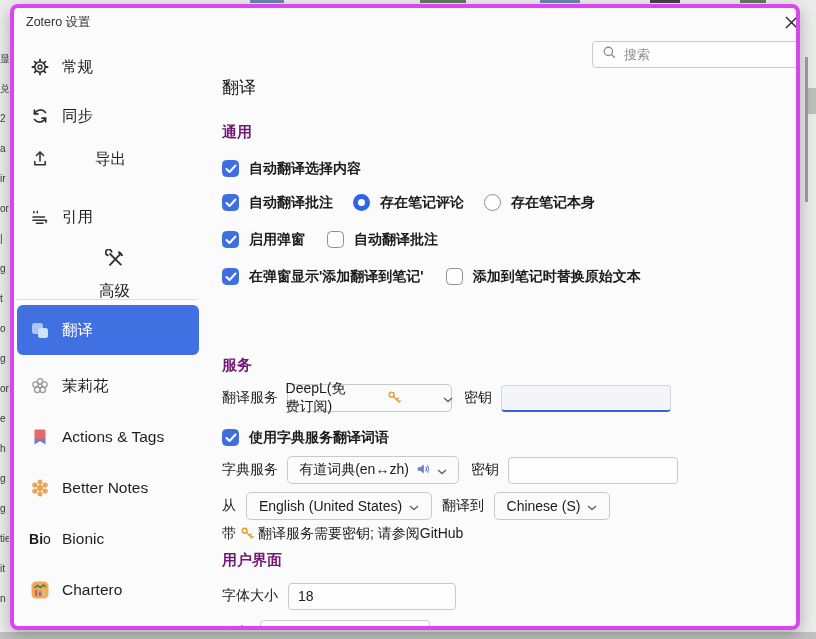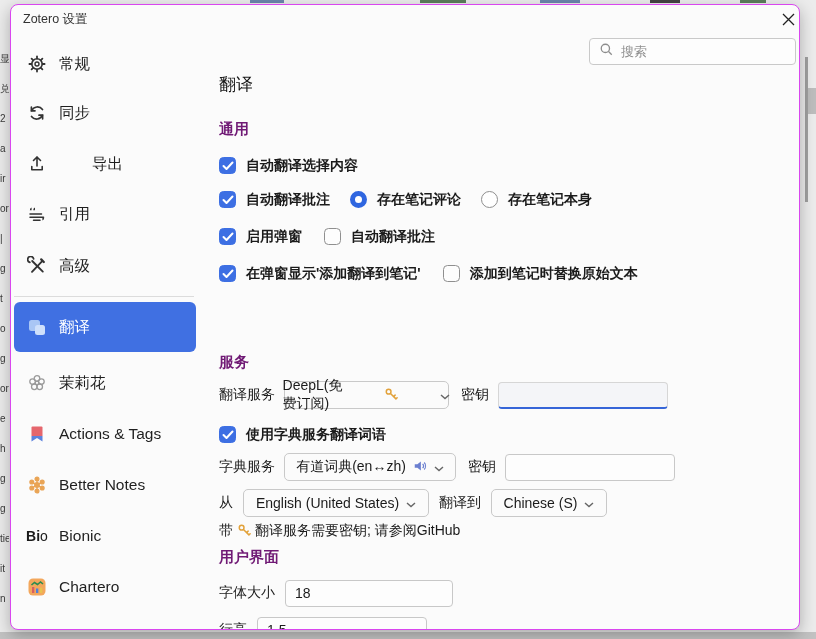--- a/index.html
+++ b/index.html
@@ -10,21 +10,21 @@
   
   .bg-left-strip { position:absolute; left:0; top:44px; width:9px; height:576px;
     font-size:10px; line-height:30px; color:#3a3a3a; overflow:hidden; white-space:pre-line; }
   .bg-top-dash { position:absolute; top:0; height:3px; }
   .bg-right-scrollbar { position:absolute; left:805px; top:57px; width:3px; height:145px; background:#9f9f9f; }
   .bg-right-thumb { position:absolute; left:808px; top:88px; width:8px; height:26px; background:#bdbdbd; }
   .bg-bottom-strip { position:absolute; left:0; top:632px; width:816px; height:7px; background:#c2c2c2; }
 
   
   #dialog { position:absolute; left:10px; top:4px; width:790px; height:626px;
-    background:#fbfbfb; border:1px solid #d946ef; border-radius:8px;
+    background:#fbfbfb; border:4px solid #d946ef; border-radius:8px;
     box-shadow:0 5px 16px rgba(0,0,0,.28); overflow:hidden; }
 
   .win-title { position:absolute; left:12px; top:6px; font-size:12.5px; color:#333; }
   .close-btn { position:absolute; left:764px; top:4px; width:26px; height:24px;
     display:flex; align-items:center; justify-content:center; cursor:pointer; background:transparent; border:0; }
 
   .search-box { position:absolute; left:578px; top:33px; width:207px; height:27px;
     border:1px solid #c9c9c9; border-radius:4px; background:#fdfdfd;
     display:flex; align-items:center; padding:0 9px; gap:7px; }
   .search-box input { border:0; outline:0; background:transparent; flex:1; font-size:13px; color:#333;
@@ -148,21 +148,21 @@
         <svg width="20" height="20" viewBox="0 0 20 20" fill="none" stroke="#333" stroke-width="1.7" stroke-linecap="round">
           <path d="M15.5 6.5A6.4 6.4 0 0 0 4.6 7.6"></path>
             <path d="M4.4 4.2v3.6h3.6"></path>
           <path d="M4.5 13.5A6.4 6.4 0 0 0 15.4 12.4"></path>
             <path d="M15.6 15.8v-3.6H12"></path>
         </svg>
       </span>
       <span>同步</span>
     </div>
 
-    <div class="side-item" style="top:139px;gap:45px;">
+    <div class="side-item" style="top:131px;gap:45px;">
       <span class="ic">
         <svg width="20" height="20" viewBox="0 0 20 20" fill="none" stroke="#333" stroke-width="1.6" stroke-linecap="round" stroke-linejoin="round">
           <path d="M10 12V3.2"></path>
             <path d="M6.5 6.5 10 3l3.5 3.5"></path>
             <path d="M4.8 12.5v3.2h10.4v-3.2"></path>
         </svg>
       </span>
       <span>导出</span>
     </div>
 
@@ -174,21 +174,21 @@
               <line x1="3" y1="10" x2="14.5" y2="10"></line>
               <line x1="3" y1="13.2" x2="16.5" y2="13.2"></line>
               <line x1="6.5" y1="16.2" x2="13" y2="16.2"></line>
             </g>
           <path d="M15.4 16.4q1.8-.7 1.8-2.7h-1.8z" fill="#333"></path>
         </svg>
       </span>
       <span>引用</span>
     </div>
 
-    <div class="side-item" style="top:241px;">
+    <div class="side-item" style="top:241px;flex-direction:column;">
       <span class="ic">
         <svg width="20" height="20" viewBox="0 0 20 20" fill="none" stroke="#333" stroke-linecap="round">
           <path d="M5 15.8 15.2 5.2" stroke-width="1.9"></path>
             <path d="M14.2 3.4l2.6 2.6" stroke-width="2.3"></path>
           <path d="M5.2 5 15.8 15.6" stroke-width="1.9"></path>
             <path d="M2.9 6.4A3 3 0 1 1 6.6 2.8" stroke-width="1.7"></path>
         </svg>
       </span>
       <span>高级</span>
     </div>

